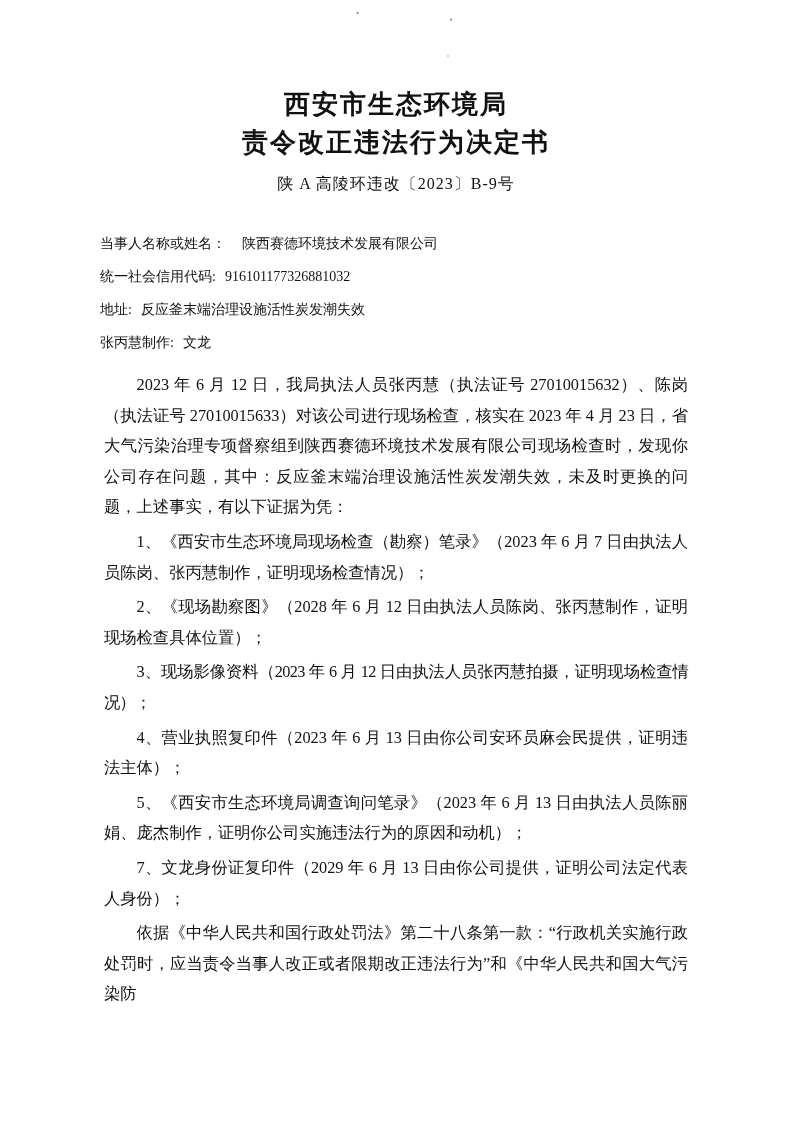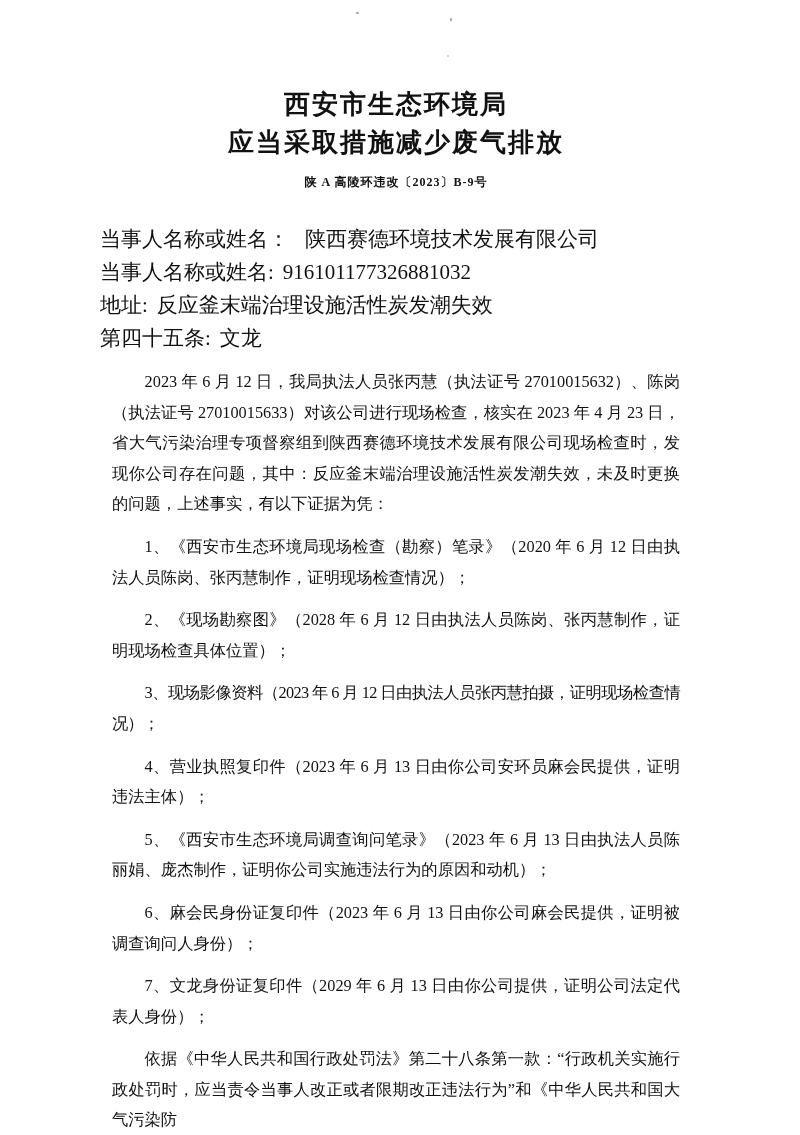--- a/index.html
+++ b/index.html
@@ -17,39 +17,39 @@
     padding: 86px 88px 0 100px;
   }
   .doc-header { text-align: center; }
   .doc-title {
     font-size: 26px;
     font-weight: 700;
     line-height: 38px;
     letter-spacing: 2px;
   }
   .doc-number {
-    font-size: 12px;
-    font-weight: 700;
+    font-size: 16px;
+    font-weight: 400;
     margin-top: 12px;
     letter-spacing: 1px;
   }
   .party {
     margin-top: 32px;
-    font-size: 21px;
+    font-size: 14px;
   }
   .party-row {
     line-height: 33px;
     white-space: nowrap;
   }
   .party-label { font-weight: 400; }
   .party-value { margin-left: 9px; }
   .party-value.wide-gap { margin-left: 16px; }
   .content { margin-top: 11px; }
   .content p {
-    margin: 12px;
+    margin: 4px;
     font-size: 16.3px;
     line-height: 30.6px;
     text-indent: 2em;
     text-align: justify;
   }
   .content p.condensed { letter-spacing: -0.7px; }
   
   .speck {
     position: absolute;
     background: #9a9a9a;
@@ -63,44 +63,43 @@
 <body>
 
 <div class="page">
 
   <div class="speck speck-1"></div>
   <div class="speck speck-2"></div>
   <div class="speck speck-3"></div>
 
   <div class="doc-header">
     <div class="doc-title">西安市生态环境局</div>
-    <div class="doc-title">应当采取措施减少废气排放</div>
+    <div class="doc-title">责令改正违法行为决定书</div>
     <div class="doc-number">陕 A 高陵环违改〔2023〕B-9号</div>
   </div>
 
   <div class="party">
     <div class="party-row">
       <span class="party-label">当事人名称或姓名：</span><span class="party-value wide-gap">陕西赛德环境技术发展有限公司</span>
     </div>
     <div class="party-row">
-      <span class="party-label">当事人名称或姓名:</span><span class="party-value">916101177326881032</span>
+      <span class="party-label">统一社会信用代码:</span><span class="party-value">916101177326881032</span>
     </div>
     <div class="party-row">
       <span class="party-label">地址:</span><span class="party-value">反应釜末端治理设施活性炭发潮失效</span>
     </div>
     <div class="party-row">
-      <span class="party-label">第四十五条:</span><span class="party-value">文龙</span>
+      <span class="party-label">张丙慧制作:</span><span class="party-value">文龙</span>
     </div>
   </div>
 
   <div class="content">
     <p>2023 年 6 月 12 日，我局执法人员张丙慧（执法证号 27010015632）、陈岗（执法证号 27010015633）对该公司进行现场检查，核实在 2023 年 4 月 23 日，省大气污染治理专项督察组到陕西赛德环境技术发展有限公司现场检查时，发现你公司存在问题，其中：反应釜末端治理设施活性炭发潮失效，未及时更换的问题，上述事实，有以下证据为凭：</p>
-    <p>1、《西安市生态环境局现场检查（勘察）笔录》（2020 年 6 月 12 日由执法人员陈岗、张丙慧制作，证明现场检查情况）；</p>
+    <p>1、《西安市生态环境局现场检查（勘察）笔录》（2023 年 6 月 7 日由执法人员陈岗、张丙慧制作，证明现场检查情况）；</p>
     <p>2、《现场勘察图》（2028 年 6 月 12 日由执法人员陈岗、张丙慧制作，证明现场检查具体位置）；</p>
     <p class="condensed">3、现场影像资料（2023 年 6 月 12 日由执法人员张丙慧拍摄，证明现场检查情况）；</p>
     <p>4、营业执照复印件（2023 年 6 月 13 日由你公司安环员麻会民提供，证明违法主体）；</p>
     <p>5、《西安市生态环境局调查询问笔录》（2023 年 6 月 13 日由执法人员陈丽娟、庞杰制作，证明你公司实施违法行为的原因和动机）；</p>
-    <p>6、麻会民身份证复印件（2023 年 6 月 13 日由你公司麻会民提供，证明被调查询问人身份）；</p>
     <p>7、文龙身份证复印件（2029 年 6 月 13 日由你公司提供，证明公司法定代表人身份）；</p>
     <p>依据《中华人民共和国行政处罚法》第二十八条第一款：“行政机关实施行政处罚时，应当责令当事人改正或者限期改正违法行为”和《中华人民共和国大气污染防</p>
   </div>
 
 </div>
 
 </body></html>

